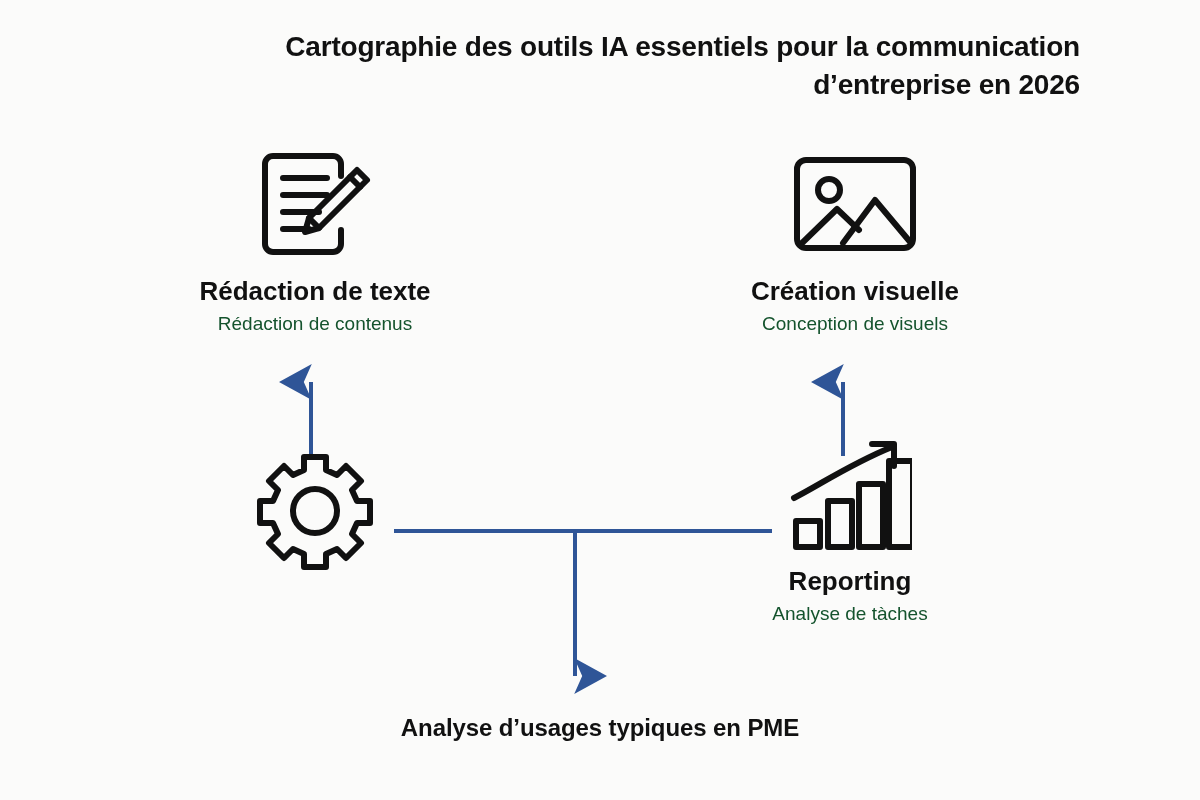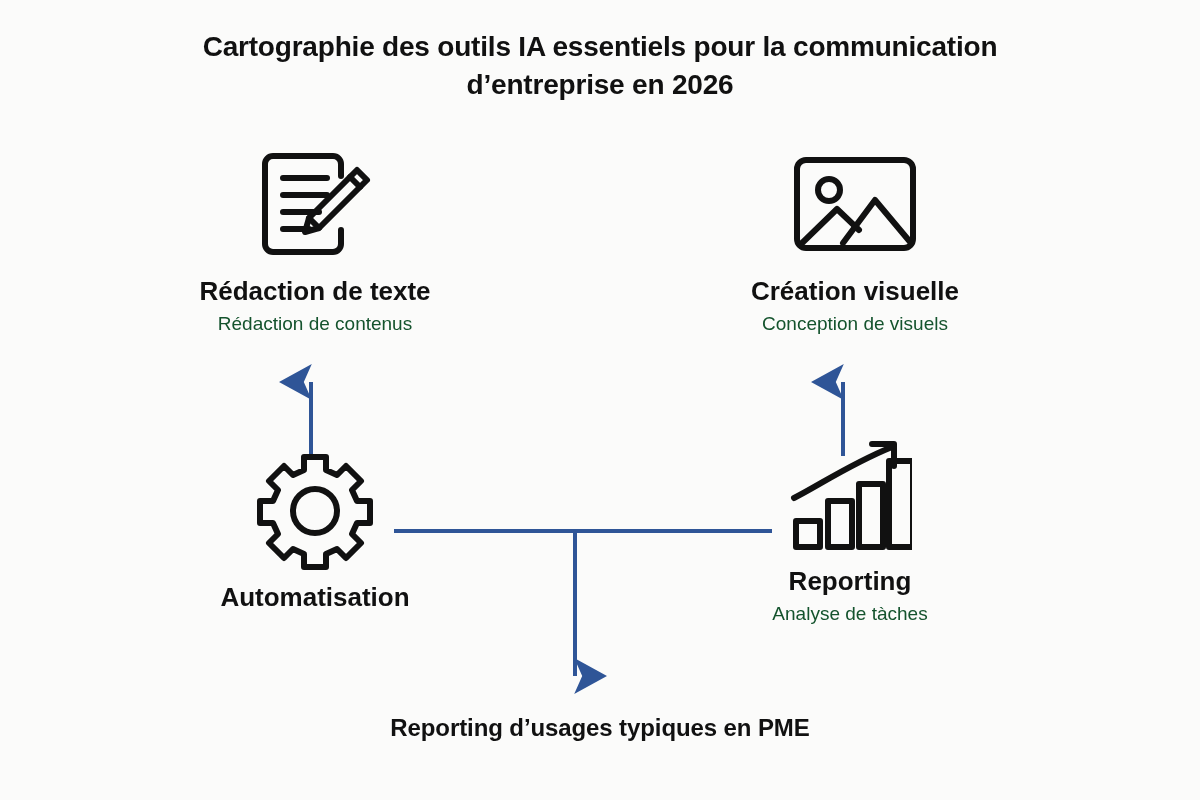--- a/index.html
+++ b/index.html
@@ -19,21 +19,21 @@
     width: 1200px;
     height: 800px;
   }
 
   
   .title {
     position: absolute;
     left: 120px;
     top: 28px;
     width: 960px;
-    text-align: center;
+    text-align: right;
     font-size: 28px;
     font-weight: 700;
     line-height: 1.35;
     letter-spacing: -0.2px;
     color: #111111;
   }
 
   
   .connectors {
     position: absolute;
@@ -158,35 +158,34 @@
 
   <div class="node" id="node-auto">
     <div class="icon-wrap">
       <svg width="116" height="116" viewBox="0 0 116 116">
         <g fill="none" stroke="#111111" stroke-width="6" stroke-linecap="round" stroke-linejoin="round">
           <path d="M47 8 H69 V21 L80 26 L89 17 L104 32 L95 41 L100 52 H113 V74 H100 L95 85 L104 94 L89 109 L80 100 L69 105 V118 H47 V105 L36 100 L27 109 L12 94 L21 85 L16 74 H3 V52 H16 L21 41 L12 32 L27 17 L36 26 L47 21 Z" transform="translate(0,-5)"></path>
           <circle cx="58" cy="57" r="22"></circle>
         </g>
       </svg>
     </div>
-    <div class="node-title">Automatisation</div>
   </div>
 
   <div class="node" id="node-report">
     <div class="icon-wrap">
       <svg width="124" height="118" viewBox="0 0 124 118">
         <g fill="none" stroke="#111111" stroke-width="6" stroke-linecap="round" stroke-linejoin="round">
           <rect x="8" y="85" width="24" height="26"></rect>
           <rect x="40" y="65" width="24" height="46"></rect>
           <rect x="71" y="48" width="24" height="63"></rect>
           <rect x="101" y="25" width="24" height="86"></rect>
           <path d="M6 62 C30 50 62 28 104 11" fill="none"></path>
           <path d="M84 8 L106 8 L106 30" stroke-linecap="round" stroke-linejoin="round"></path>
         </g>
       </svg>
     </div>
     <div class="node-title">Reporting</div>
     <div class="node-sub">Analyse de tàches</div>
   </div>
 
-  <div class="caption">Reporting d’usages typiques en PME</div>
+  <div class="caption">Analyse d’usages typiques en PME</div>
 
 </div>
 
 </body></html>

